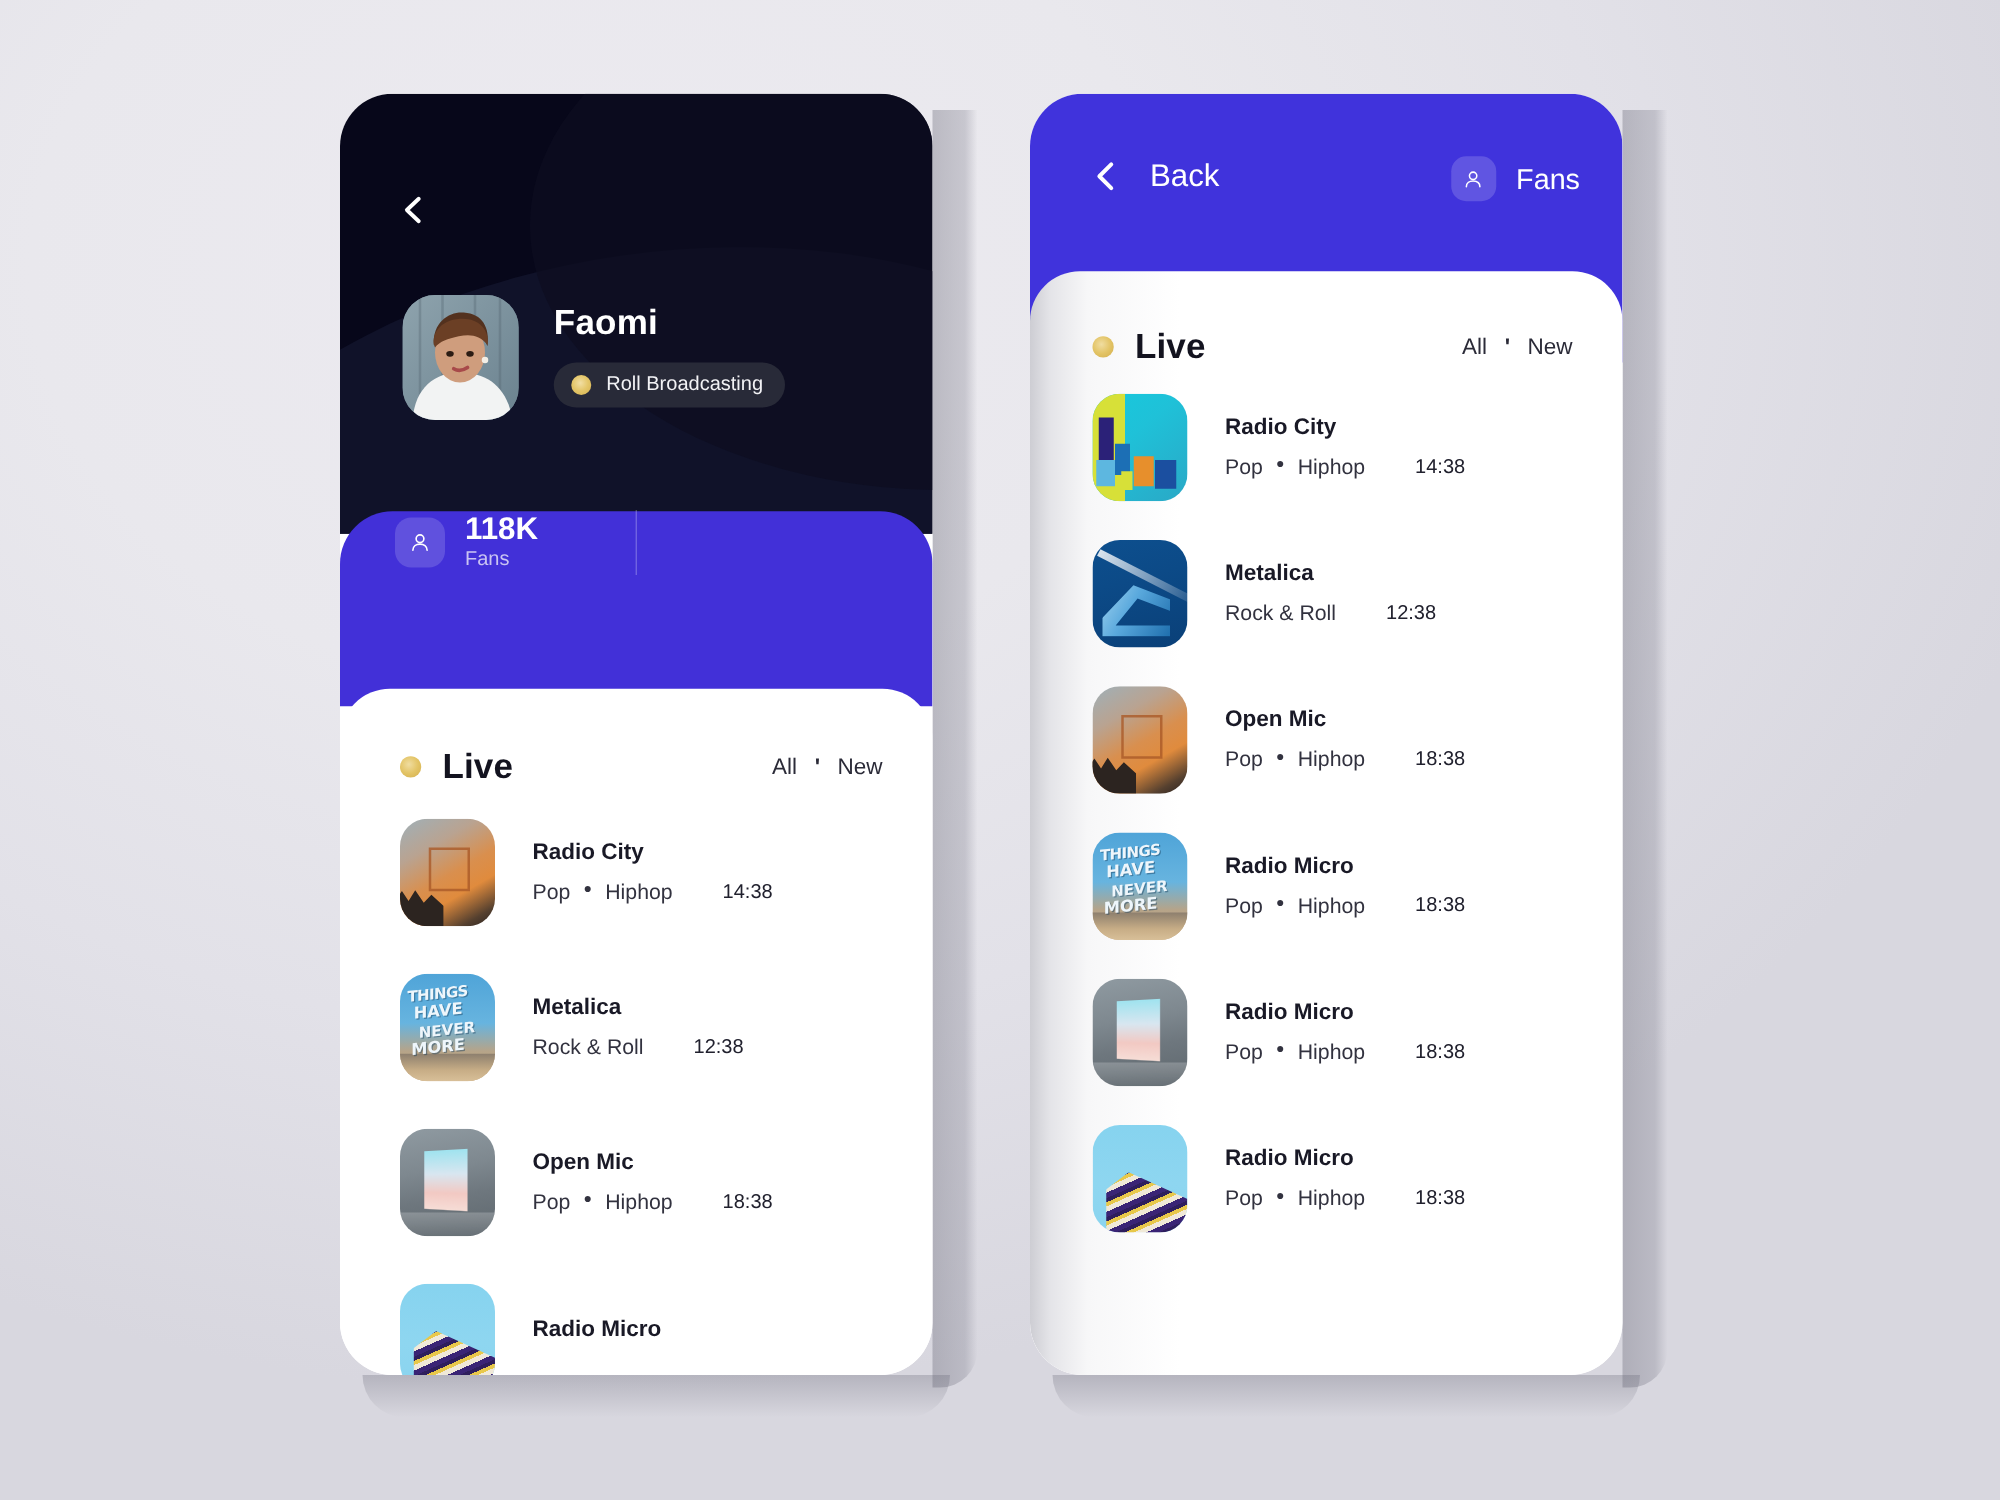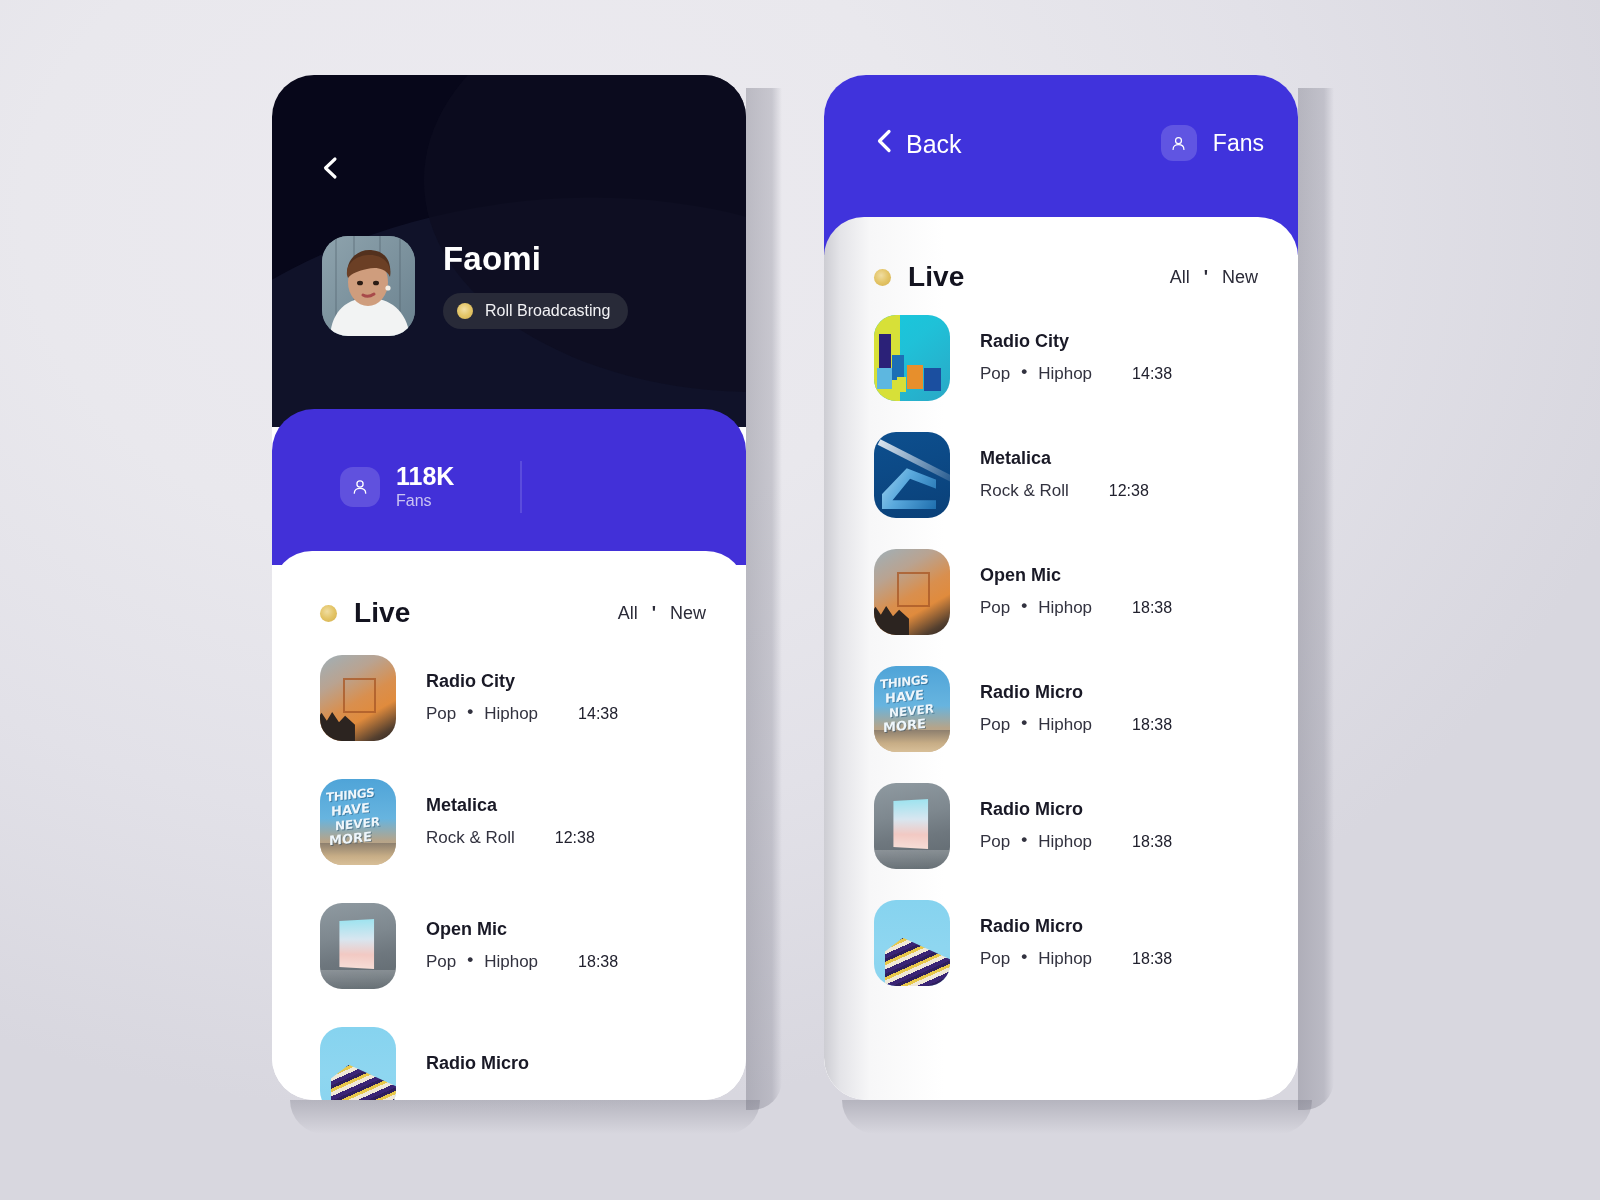--- a/index.html
+++ b/index.html
@@ -82,21 +82,21 @@
     overflow: hidden;
     flex: none;
     background: #6b7f8c;
     position: relative;
   }
   .avatar .face { position: absolute; inset: 0; }
 
   .profile-meta { padding-bottom: 2px; }
   .profile-name {
     color: #ffffff;
-    font-size: 33px;
+    font-size: 28px;
     font-weight: 700;
     letter-spacing: .2px;
     line-height: 1;
     margin-bottom: 18px;
   }
   .live-pill {
     display: inline-flex; align-items: center; gap: 12px;
     background: #282a38;
     border-radius: 18px;
     padding: 9px 18px 9px 14px;
@@ -109,22 +109,21 @@
   .live-pill-label { color: #f2f2f5; font-size: 16px; font-weight: 400; }
 
   
   .stats-band {
     position: relative;
     height: 156px;
     background: #4230d8;
     border-radius: 42px 42px 0 0;
     margin-top: -18px;
     display: flex;
-    align-items: center;
-    padding-left: 24px;
+    align-items: flex-start;
   }
   .stat {
     flex: 1;
     display: flex; align-items: center; gap: 16px;
     padding-left: 44px;
     position: relative;
   }
   .stat-icon {
     width: 40px; height: 40px;
     border-radius: 13px;
@@ -205,21 +204,21 @@
     height: 215px;
     background: #4033dc;
     position: relative;
   }
   .ph-bar {
     position: absolute; left: 0; right: 0; top: 50px;
     display: flex; align-items: center;
     padding: 0 34px 0 48px;
   }
   .ph-back {
-    display: flex; align-items: flex-end; gap: 8px;
+    display: flex; align-items: flex-start; gap: 22px;
     cursor: pointer;
   }
   .ph-back-label { color: #ffffff; font-size: 25px; font-weight: 400; }
   .ph-fans {
     margin-left: auto;
     display: flex; align-items: center; gap: 16px;
     cursor: pointer;
   }
   .ph-fans-icon {
     width: 36px; height: 36px; border-radius: 12px;

